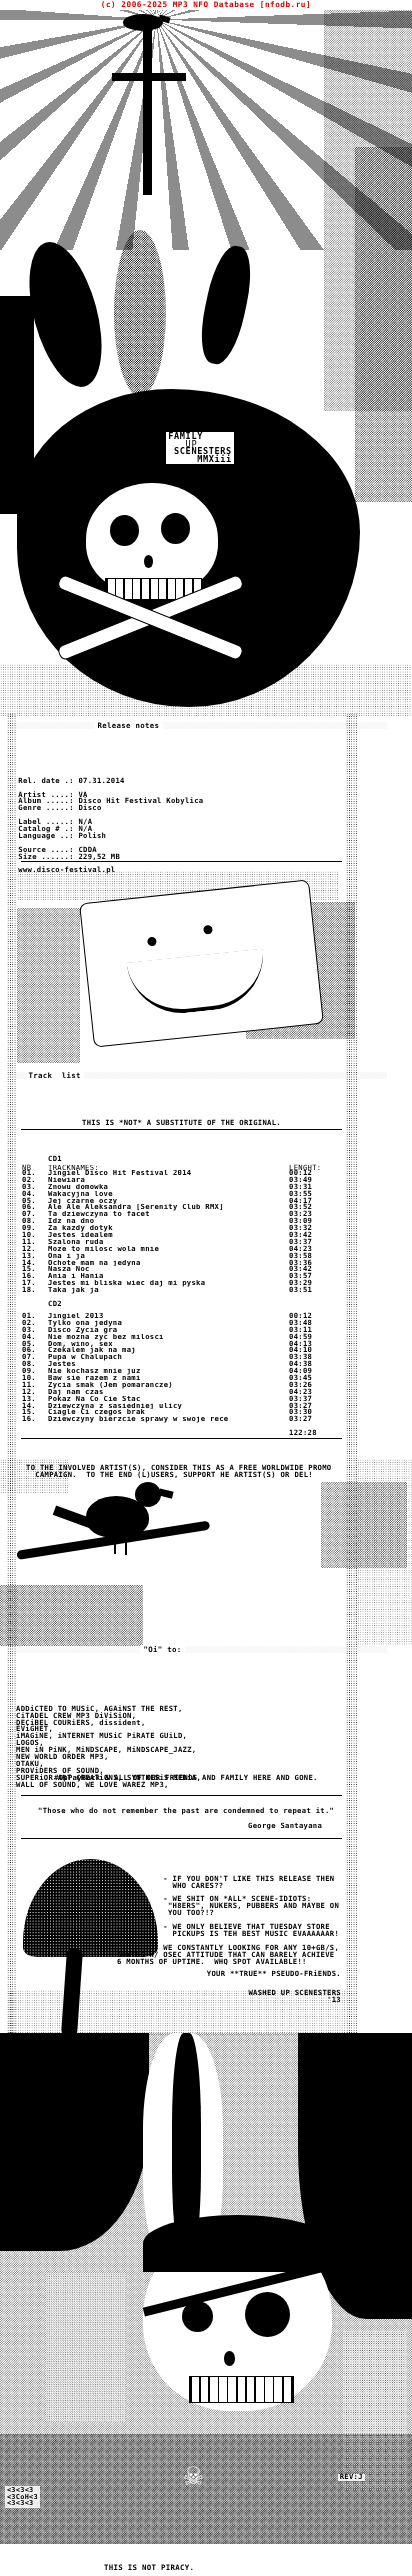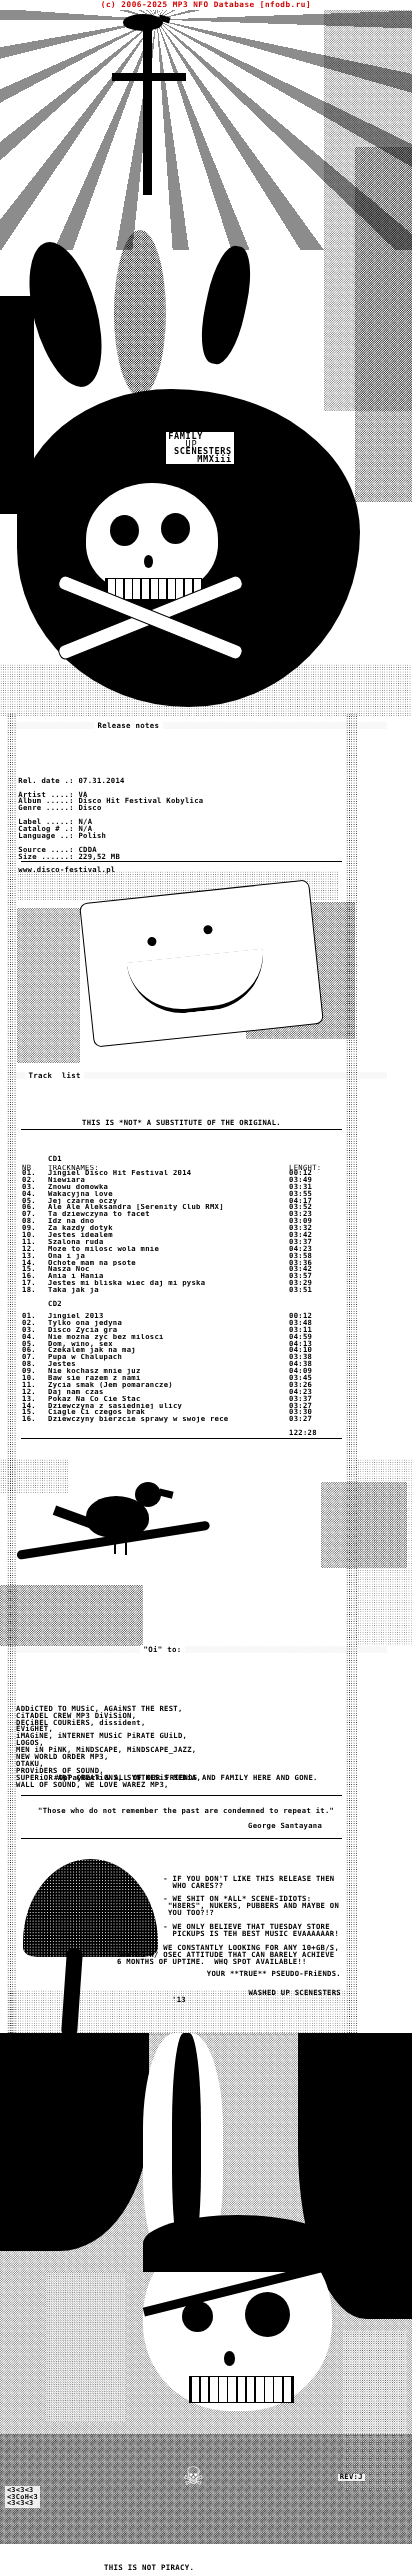--- a/index.html
+++ b/index.html
@@ -181,21 +181,21 @@
       <span class="tname">Moze to milosc wola mnie</span>
       <span class="ttime">04:23</span>
     </div>
       <div class="trow">
       <span class="tno">13.</span>
       <span class="tname">Ona i ja</span>
       <span class="ttime">03:58</span>
     </div>
       <div class="trow">
       <span class="tno">14.</span>
-      <span class="tname">Ochote mam na psote</span>
+      <span class="tname">Ochote mam na jedyna</span>
       <span class="ttime">03:36</span>
     </div>
       <div class="trow">
       <span class="tno">15.</span>
       <span class="tname">Nasza Noc</span>
       <span class="ttime">03:42</span>
     </div>
       <div class="trow">
       <span class="tno">16.</span>
       <span class="tname">Ania i Hania</span>
@@ -294,20 +294,23 @@
       <div class="trow">
       <span class="tno">16.</span>
       <span class="tname">Dziewczyny bierzcie sprawy w swoje rece</span>
       <span class="ttime">03:27</span>
     </div>
     </div>
 
   <div class="t" style="left:289px;top:1430px;">122:28</div>
   <div class="sep" style="top:1438px;"></div>
 
+  <div class="t" style="left:26px;top:1444px;">
+    
+  <div class="line">TO THE INVOLVED ARTIST(S), CONSIDER THIS AS A FREE WORLDWIDE PROMO</div><div class="line">  CAMPAIGN.  TO THE END (L)USERS, SUPPORT HE ARTIST(S) OR DEL!</div></div>
 
   <div class="abs" style="left:0;top:1459px;width:412px;height:187px;">
     <div class="abs dots-sparse" style="left:183px;top:0;width:160px;height:46px;opacity:.6;"></div>
     <div class="abs checker" style="left:321px;top:23px;width:86px;height:86px;opacity:.6;"></div>
     <div class="abs dots" style="left:0;top:0;width:69px;height:34px;opacity:.6;"></div>
     <div class="blob" style="left:17px;top:92px;width:195px;height:9.2px;transform:rotate(-9deg);transform-origin:left center;border-radius:4.6px;"></div>
     <div class="blob" style="left:86px;top:37px;width:63px;height:42px;border-radius:55% 60% 50% 50%;"></div>
     <div class="blob" style="left:135px;top:23px;width:26px;height:25px;border-radius:50%;"></div>
     <div class="blob" style="left:159px;top:31px;width:13.7px;height:6.9px;transform:rotate(14deg);"></div>
     <div class="blob" style="left:53px;top:54px;width:46px;height:10.3px;transform:rotate(20deg);"></div>
@@ -335,21 +338,21 @@
   <div class="blob" style="left:64px;top:1949px;width:16px;height:87px;border-radius:5.7px;transform:rotate(4deg);"></div>
   <div class="abs dots" style="left:8px;top:1990px;width:338px;height:46px;opacity:.55;"></div>
   <div class="abs dots-sparse" style="left:246px;top:1976px;width:74px;height:23px;opacity:.7;"></div>
 
   <div class="t" style="left:117px;top:1855px;">
     
   <div class="line">          - IF YOU DON'T LIKE THIS RELEASE THEN</div><div class="line">            WHO CARES??</div><div class="line"></div><div class="line">          - WE SHIT ON *ALL* SCENE-IDIOTS:</div><div class="line">           "H8ERS", NUKERS, PUBBERS AND MAYBE ON</div><div class="line">           YOU TOO?!?</div><div class="line"></div><div class="line">          - WE ONLY BELIEVE THAT TUESDAY STORE</div><div class="line">            PICKUPS IS TEH BEST MUSIC EVAAAAAAR!</div><div class="line"></div><div class="line">        - WE CONSTANTLY LOOKING FOR ANY 10+GB/S,</div><div class="line">50+TBS W/ OSEC ATTITUDE THAT CAN BARELY ACHIEVE</div><div class="line">6 MONTHS OF UPTIME.  WHQ SPOT AVAILABLE!!</div></div>
 
   <div class="t" style="left:172px;top:1971px;width:169px;text-align:right;">YOUR **TRUE** PSEUDO-FRiENDS.</div>
   <div class="t" style="left:172px;top:1990px;width:169px;text-align:right;">WASHED UP SCENESTERS</div>
-  <div class="t" style="left:172px;top:1997px;width:169px;">'13</div>
+  <div class="t" style="left:172px;top:1997px;width:169px;text-align:right;">'13</div>
 
   <div class="abs" style="left:0;top:2033px;width:412px;height:511px;">
     <div class="abs checker" style="left:0;top:0;width:412px;height:511px;opacity:.5;"></div>
     <div class="blob" style="left:0;top:0;width:149px;height:218px;border-radius:0 0 60% 0;"></div>
     <div class="blob" style="left:298px;top:0;width:114px;height:286px;border-radius:0 0 0 60%;"></div>
     <div class="abs" style="left:143px;top:0;width:80px;height:240px;background:#fff;border-radius:40%;"></div>
     <div class="blob" style="left:172px;top:0;width:29px;height:229px;border-radius:40%;"></div>
     <div class="abs dots" style="left:46px;top:240px;width:80px;height:149px;opacity:.5;background-color:#fff;"></div>
     <div class="abs dots" style="left:343px;top:298px;width:63px;height:160px;opacity:.5;background-color:#fff;"></div>
 

